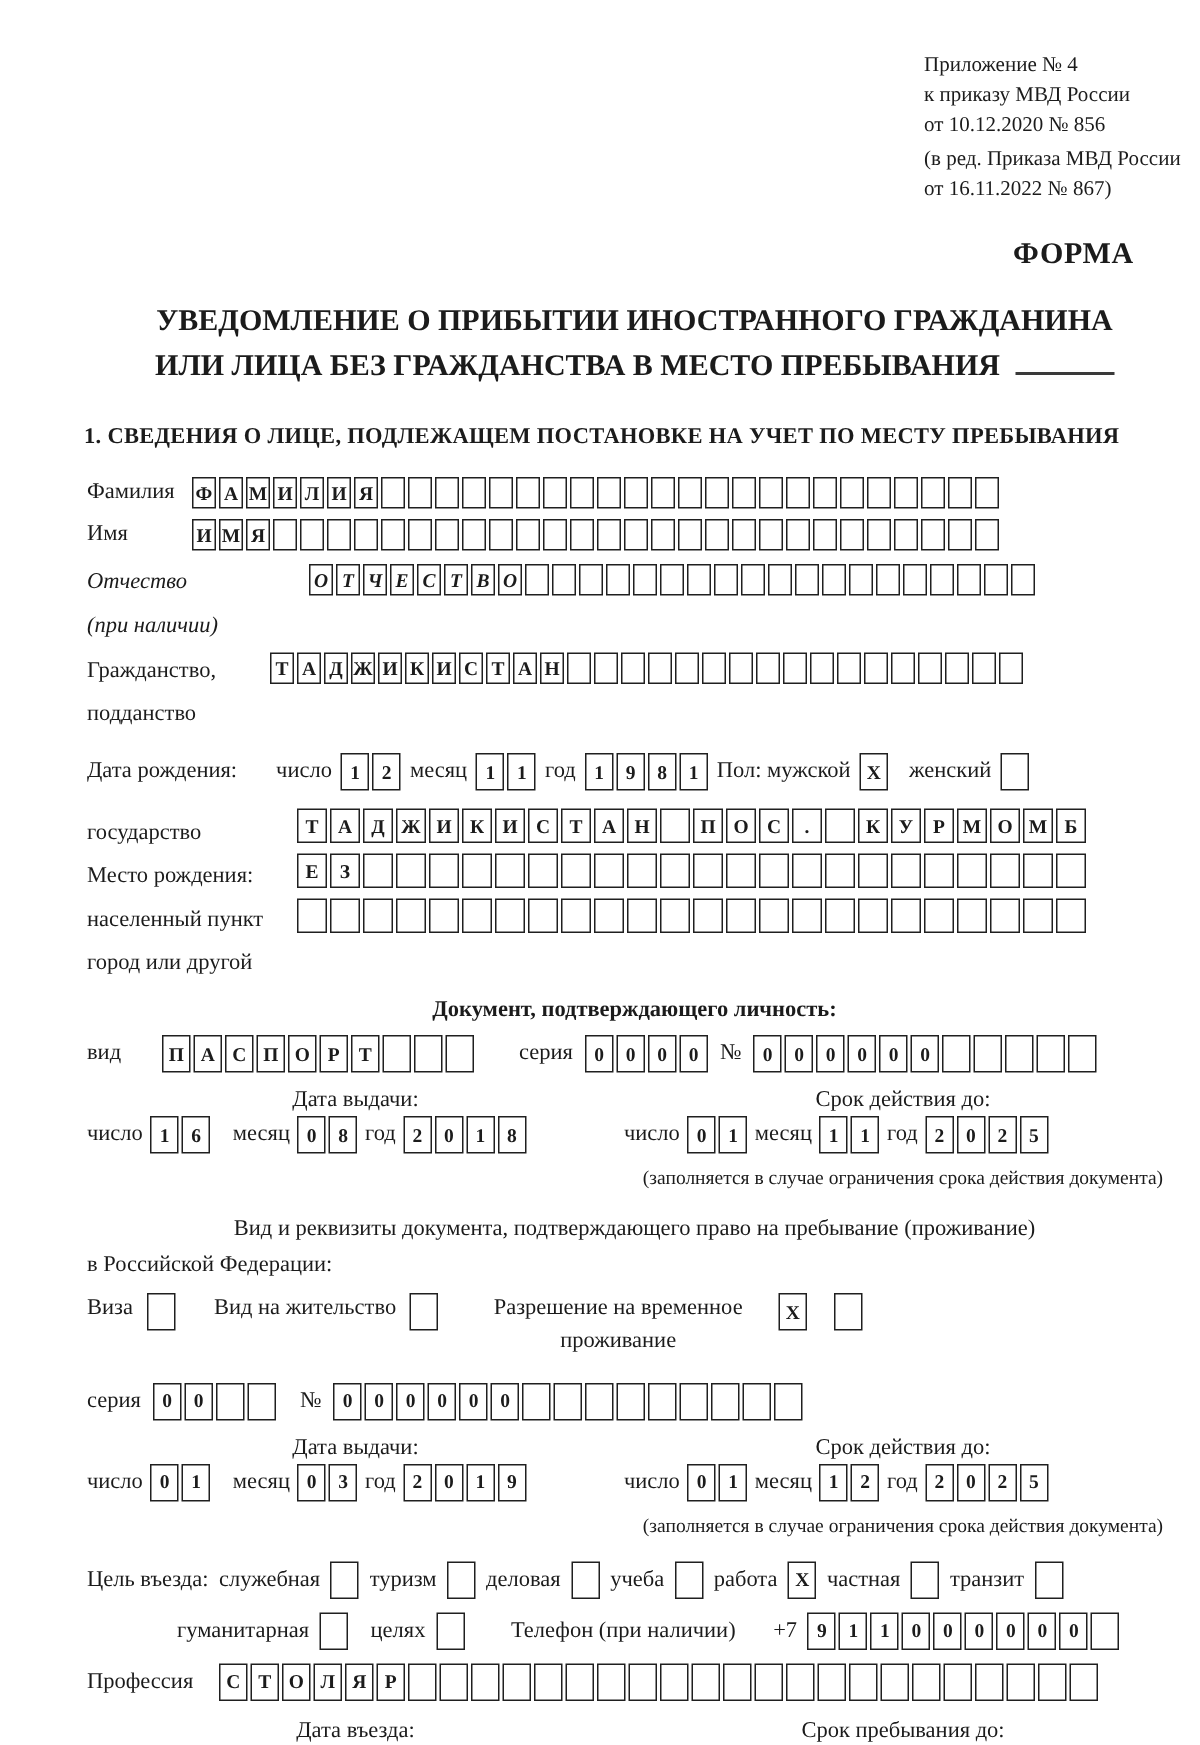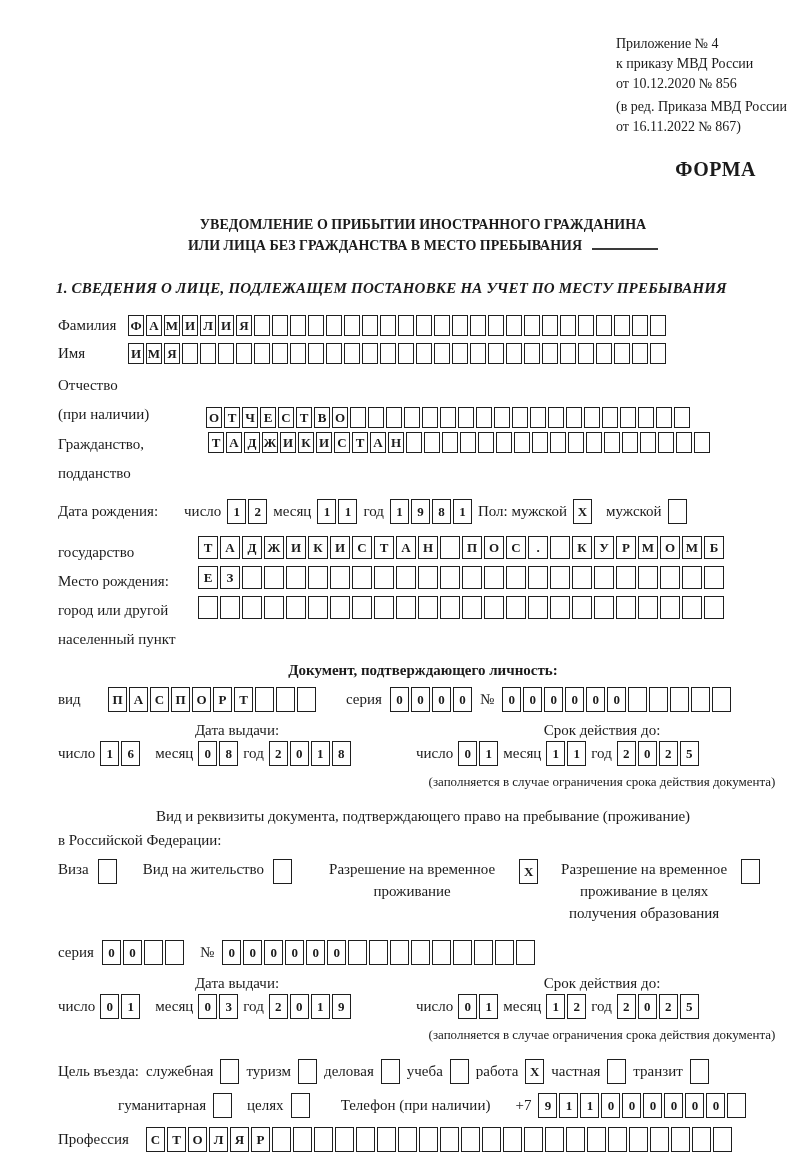--- a/index.html
+++ b/index.html
@@ -6,23 +6,23 @@
   html,body { background:#ffffff; }
   body {
     width:800px; min-height:1163px; margin:0 auto;
     font-family:"Liberation Serif", serif;
     color:#1b1b1b; font-size:15px;
     padding:34px 12px 20px 58px;
   }
   .hdr-note { margin-left:558px; font-size:14px; line-height:1.42; }
   .hdr-note .ln { white-space:nowrap; }
   .forma { text-align:right; padding-right:32px; font-weight:bold; font-size:20px; margin-top:22px; letter-spacing:.5px; }
-  .title { text-align:center; font-weight:bold; font-size:14px; line-height:1.5; margin-top:33px; }
+  .title { text-align:center; font-weight:bold; font-size:20px; line-height:1.5; margin-top:18px; }
   .blank-line { display:inline-block; width:66px; border-bottom:2px solid #3a3a3a; height:.9em; margin-left:10px; }
-  .sec-head { font-weight:bold; font-size:15px; margin:24px 0 18px -2px; letter-spacing:.2px;font-style:italic; }
+  .sec-head { font-weight:bold; font-size:15px; margin:24px 0 18px -2px; letter-spacing:.2px; }
 
   .row { display:flex; align-items:center; margin-bottom:7px; }
   .lbl { flex:0 0 auto; }
   .cells { display:inline-flex; gap:2px; flex-wrap:nowrap; }
   .cell {
     width:16px; height:21px; flex:0 0 auto;
     border:1.6px solid #1f1f1f; background:#fff;
     display:inline-flex; align-items:center; justify-content:center;
     font-size:13px; font-weight:bold;
   }
@@ -138,21 +138,21 @@
       <span class="cell"></span>
       <span class="cell"></span>
       <span class="cell"></span>
       <span class="cell"></span>
       <span class="cell"></span>
       <span class="cell"></span>
       <span class="cell"></span>
       <span class="cell"></span>
     </span>
 </div>
-<div class="row" style="align-items:flex-end; margin-bottom:2px;">
+<div class="row" style="align-items:flex-start; margin-bottom:2px;font-style:italic;">
   <span class="lbl lblcol-148" style="line-height:1.9">
     <span>Отчество</span><br>
     <span>(при наличии)</span>
   </span>
   <span class="cells" style="margin-top:2px">
       <span class="cell">О</span>
       <span class="cell">Т</span>
       <span class="cell">Ч</span>
       <span class="cell">Е</span>
       <span class="cell">С</span>
@@ -173,21 +173,21 @@
       <span class="cell"></span>
       <span class="cell"></span>
       <span class="cell"></span>
       <span class="cell"></span>
       <span class="cell"></span>
       <span class="cell"></span>
       <span class="cell"></span>
       <span class="cell"></span>
     </span>
 </div>
-<div class="row" style="align-items:flex-start; margin-bottom:12px;gap:28px;">
+<div class="row" style="align-items:flex-start; margin-bottom:12px;">
   <span class="lbl lblcol-122" style="line-height:1.9">
     <span>Гражданство,</span><br>
     <span>подданство</span>
   </span>
   <span class="cells" style="margin-top:2px">
       <span class="cell">Т</span>
       <span class="cell">А</span>
       <span class="cell">Д</span>
       <span class="cell">Ж</span>
       <span class="cell">И</span>
@@ -234,32 +234,32 @@
   <span class="cells big">
       <span class="cell">1</span>
       <span class="cell">9</span>
       <span class="cell">8</span>
       <span class="cell">1</span>
     </span>
   <span>Пол: мужской</span>
   <span class="cells big">
       <span class="cell">X</span>
     </span>
-  <span style="margin-left:8px">мужской</span>
+  <span style="margin-left:8px">женский</span>
   <span class="cells big">
       <span class="cell"></span>
     </span>
 </div>
 
 <div class="bp-row">
   <div class="bp-labels">
     <div>государство</div>
     <div>Место рождения:</div>
+    <div>населенный пункт</div>
     <div>город или другой</div>
-    <div>населенный пункт</div>
   </div>
   <div class="bp-cells">
     <span class="cells wide">
         <span class="cell">Т</span>
         <span class="cell">А</span>
         <span class="cell">Д</span>
         <span class="cell">Ж</span>
         <span class="cell">И</span>
         <span class="cell">К</span>
         <span class="cell">И</span>
@@ -443,21 +443,20 @@
   </div>
   <span style="flex:0 0 22px"></span>
   <div class="opt">
     <span class="olbl opt-c" style="width:196px">Разрешение на временное проживание</span>
     <span class="cells big">
         <span class="cell">X</span>
       </span>
   </div>
   <span style="flex:0 0 18px"></span>
   <div class="opt">
-    <span class="olbl opt-c" style="width:176px">Разрешение на временное проживание в целях получения образования</span>
     <span class="cells big">
         <span class="cell"></span>
       </span>
   </div>
 </div>
 
 <div class="row" style="gap:8px; margin-top:16px; margin-bottom:10px;">
   <span>серия</span>
   <span class="cells big">
       <span class="cell">0</span>

